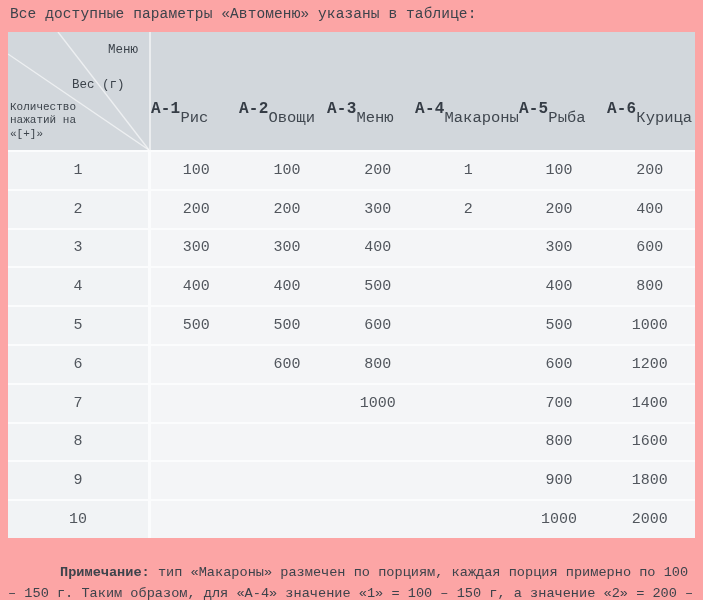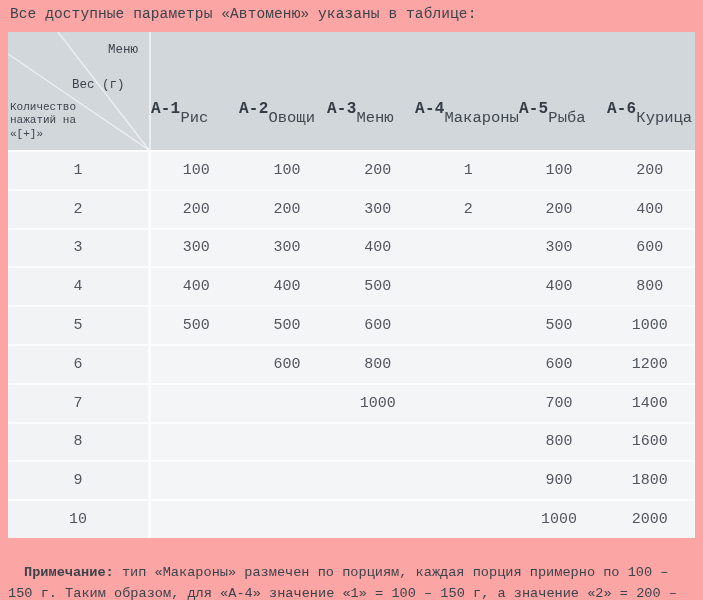--- a/index.html
+++ b/index.html
@@ -56,21 +56,21 @@
     flex:1; height:100%;
     display:flex; align-items:center; justify-content:center;
     font-size:15px; color:var(--text-cell,#51565d);
   }
   
   .note {
     position:absolute; left:8px; top:548px; width:689px;
     font-size:13.6px; line-height:21px; color:var(--text-dark,#3d434b);
     text-indent:16px;
   }
-  .note b { font-weight:bold; }
+  .note b { font-weight:bold;margin-left:36px; }
 </style>
 </head>
 <body>
 
 <div class="page">
 
   <div class="title">Все доступные параметры «Автоменю» указаны в таблице:</div>
 
   <div class="table">
 

